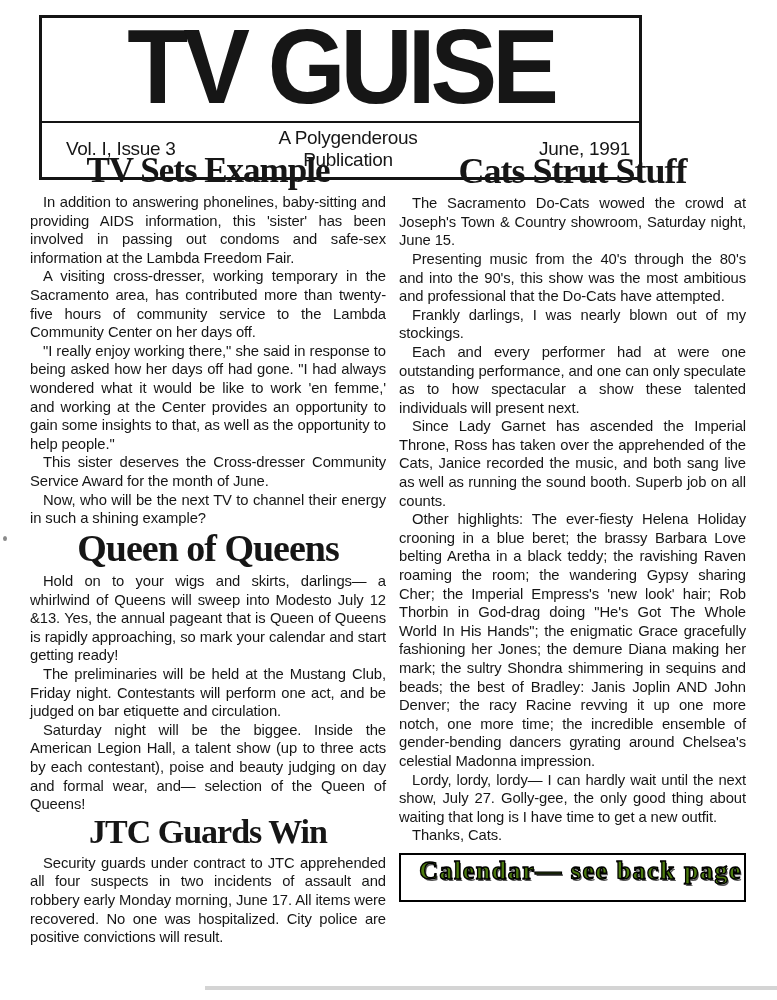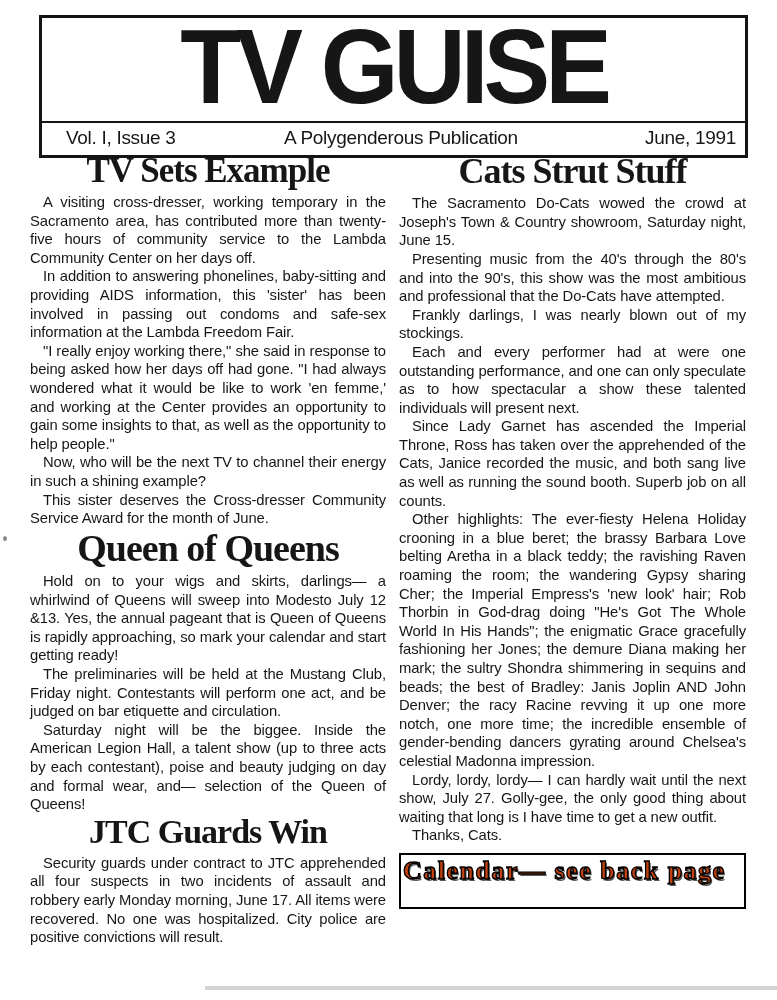--- a/index.html
+++ b/index.html
@@ -7,21 +7,21 @@
     position:relative;
     width:777px; height:1000px;
     background:#ffffff;
     color:#161616;
     font-family:"Liberation Sans", sans-serif;
     overflow:hidden;
   }
 
   
   .masthead {
-    position:absolute; left:39px; top:15px; width:709px;
+    position:absolute; left:39px; top:15px; width:603px;
     border:3px solid #141414;
     box-sizing:border-box;
     background:#fff;
   }
   .masthead-title {
     height:97px;
     display:flex; align-items:center; justify-content:center;
     font-size:100px; font-weight:bold;
     letter-spacing:-5px;
     transform:scaleY(1.05);
@@ -63,28 +63,28 @@
     letter-spacing:-0.1px;
     text-align:justify;
     text-indent:13px;
   }
 
   
   .calendar-banner {
     margin-top:8px;
     border:2.5px solid #000;
     box-sizing:border-box;
-    text-align:left;
-    padding:1px 2px 21px 2px;
+    text-align:right;
+    padding:1px 2px 14px 2px;
     font-family:"Liberation Serif", serif;
     font-weight:bold;
     font-size:26px;
     letter-spacing:1.5px;
     white-space:nowrap;
-    color:#c2410c;
+    color:#4d7c0f;
     -webkit-text-stroke:1.3px #000;
     text-shadow:1.5px 1.5px 0 rgba(0,0,0,0.65), 0 0 1px #000;
   }
 
   
   .scan-line {
     position:absolute; left:205px; top:986px; width:572px; height:4px;
     background:#c2c2c2; opacity:0.7;
   }
   .scan-speck {
@@ -103,25 +103,25 @@
       <span class="mi-left">Vol. I, Issue 3</span>
       <span class="mi-center">A Polygenderous Publication</span>
       <span class="mi-right">June, 1991</span>
     </div>
   </div>
 
   <div class="col col-left">
 
     <div>
       <h2 class="headline h-tv">TV Sets Example</h2>
+      <p>In addition to answering phonelines, baby-sitting and providing AIDS information, this 'sister' has been involved in passing out condoms and safe-sex information at the Lambda Freedom Fair.</p>
       <p>A visiting cross-dresser, working temporary in the Sacramento area, has contributed more than twenty-five hours of community service to the Lambda Community Center on her days off.</p>
-      <p>In addition to answering phonelines, baby-sitting and providing AIDS information, this 'sister' has been involved in passing out condoms and safe-sex information at the Lambda Freedom Fair.</p>
       <p>"I really enjoy working there," she said in response to being asked how her days off had gone. "I had always wondered what it would be like to work 'en femme,' and working at the Center provides an opportunity to gain some insights to that, as well as the opportunity to help people."</p>
+      <p>This sister deserves the Cross-dresser Community Service Award for the month of June.</p>
       <p>Now, who will be the next TV to channel their energy in such a shining example?</p>
-      <p>This sister deserves the Cross-dresser Community Service Award for the month of June.</p>
     </div>
 
     <div>
       <h2 class="headline h-queen">Queen of Queens</h2>
       <p>Hold on to your wigs and skirts, darlings— a whirlwind of Queens will sweep into Modesto July 12 &amp;13.  Yes, the annual pageant that is Queen of Queens is rapidly approaching, so mark your calendar and start getting ready!</p>
       <p>The preliminaries will be held at the Mustang Club, Friday night.  Contestants will perform one act, and be judged on bar etiquette and circulation.</p>
       <p>Saturday night will be the biggee.  Inside the American Legion Hall, a talent show (up to three acts by each contestant), poise and beauty judging on day and formal wear, and— selection of the Queen of Queens!</p>
     </div>
 
     <div>

